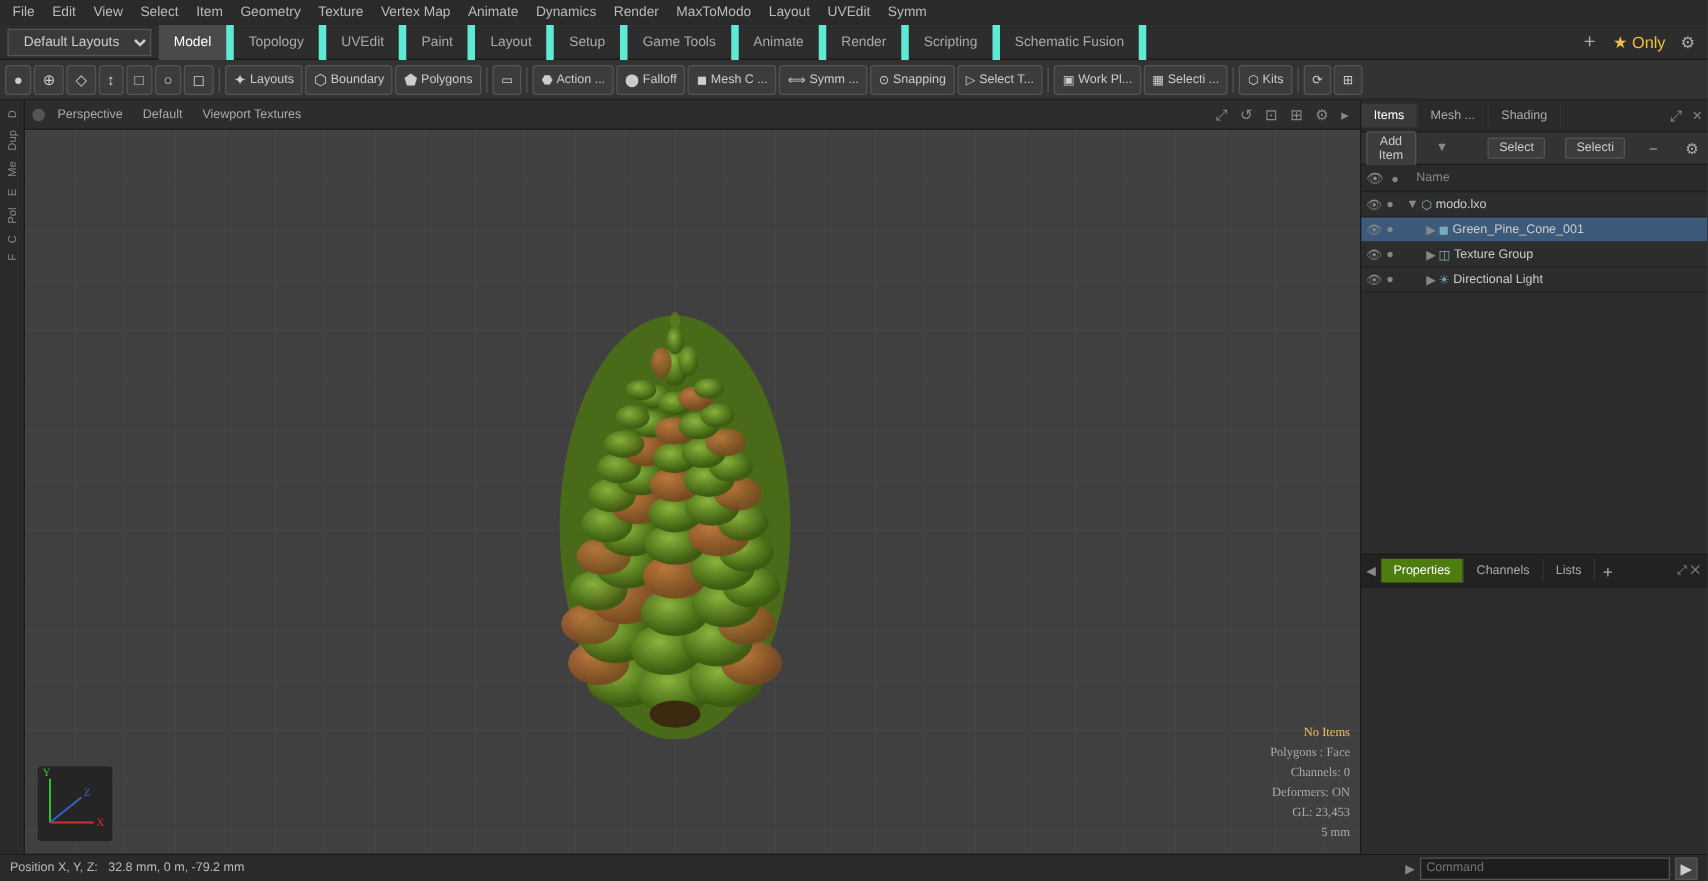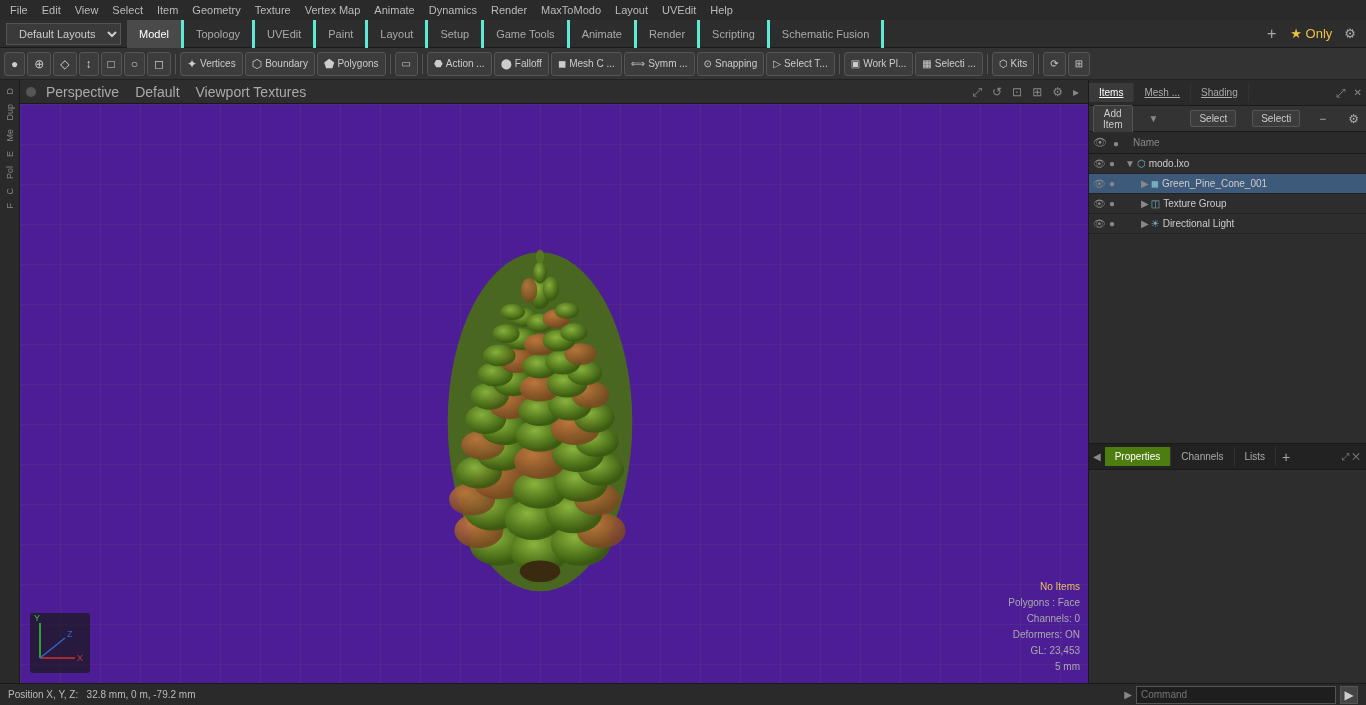--- a/index.html
+++ b/index.html
@@ -49,21 +49,21 @@
       cursor: pointer;
     }
     .layout-tab {
       padding: 4px 12px;
       cursor: pointer;
       color: #aaa;
       font-size: 11px;
       height: 28px;
       display: flex;
       align-items: center;
-      border-right: 3px solid #5eead4;
+      border-right: 6px solid #5eead4;
     }
     .layout-tab.active {
       background: #4a4a4a;
       color: #fff;
     }
     #layout-bar-right {
       margin-left: auto;
       display: flex;
       align-items: center;
       gap: 4px;
@@ -167,30 +167,31 @@
       border-bottom: 1px solid #1a1a1a;
     }
     .vp-dot {
       width: 10px;
       height: 10px;
       background: #555;
       border-radius: 50%;
     }
     .vp-label {
       color: #aaa;
-      font-size: 14px;
+      font-size: 10px;
       padding: 0 6px;
       cursor: pointer;
     }
     #viewport-canvas {
       position: relative;
       width: 100%;
       height: calc(100% - 24px);
-      background: #4c1d95;
+      background: #404040;
       overflow: hidden;
+      font-family: Liberation Serif, serif;
     }
     #grid-overlay {
       position: absolute;
       top: 0; left: 0; right: 0; bottom: 0;
       background-image:
         linear-gradient(rgba(100,100,100,0.15) 1px, transparent 1px),
         linear-gradient(90deg, rgba(100,100,100,0.15) 1px, transparent 1px);
       background-size: 40px 40px;
     }
     #pine-cone {
@@ -251,21 +252,20 @@
       background: #2a2a2a;
       height: 26px;
       border-bottom: 1px solid #1a1a1a;
     }
     .items-tab {
       padding: 4px 10px;
       font-size: 10px;
       cursor: pointer;
       color: #aaa;
       border-right: 1px solid #333;
-      text-decoration: underline;
     }
     .items-tab.active {
       background: #3a3a3a;
       color: #fff;
     }
     #items-toolbar {
       display: flex;
       align-items: center;
       background: #333;
       height: 26px;
@@ -421,21 +421,21 @@
   <span class="menu-item">Item</span>
   <span class="menu-item">Geometry</span>
   <span class="menu-item">Texture</span>
   <span class="menu-item">Vertex Map</span>
   <span class="menu-item">Animate</span>
   <span class="menu-item">Dynamics</span>
   <span class="menu-item">Render</span>
   <span class="menu-item">MaxToModo</span>
   <span class="menu-item">Layout</span>
   <span class="menu-item">UVEdit</span>
-  <span class="menu-item">Help</span>
+  <span class="menu-item">Symm</span>
 </div>
 
 <div id="layout-bar">
   <select id="layout-dropdown">
     <option>Default Layouts</option>
   </select>
   <div class="layout-tab active">Model</div>
   <div class="layout-tab">Topology</div>
   <div class="layout-tab">UVEdit</div>
   <div class="layout-tab">Paint</div>
@@ -473,21 +473,21 @@
   <div class="tool-btn">
       <span class="tool-icon">○</span>
     </div>
   <div class="tool-btn">
       <span class="tool-icon">◻</span>
     </div>
   <div class="tool-sep"></div>
 
   <div class="tool-btn">
     <span class="tool-icon">✦</span>
-    <span>Vertices</span>
+    <span>Layouts</span>
   </div>
   <div class="tool-btn">
     <span class="tool-icon">⬡</span>
     <span>Boundary</span>
   </div>
   <div class="tool-btn">
     <span class="tool-icon">⬟</span>
     <span>Polygons</span>
   </div>
   <div class="tool-sep"></div>

